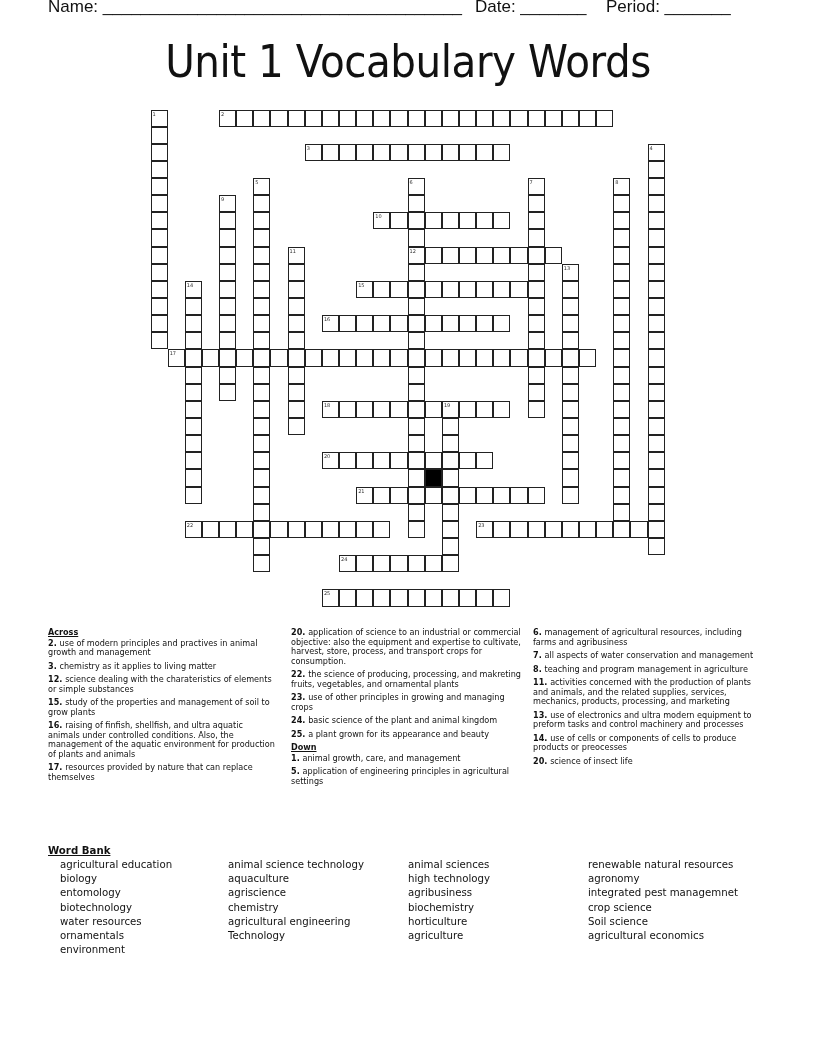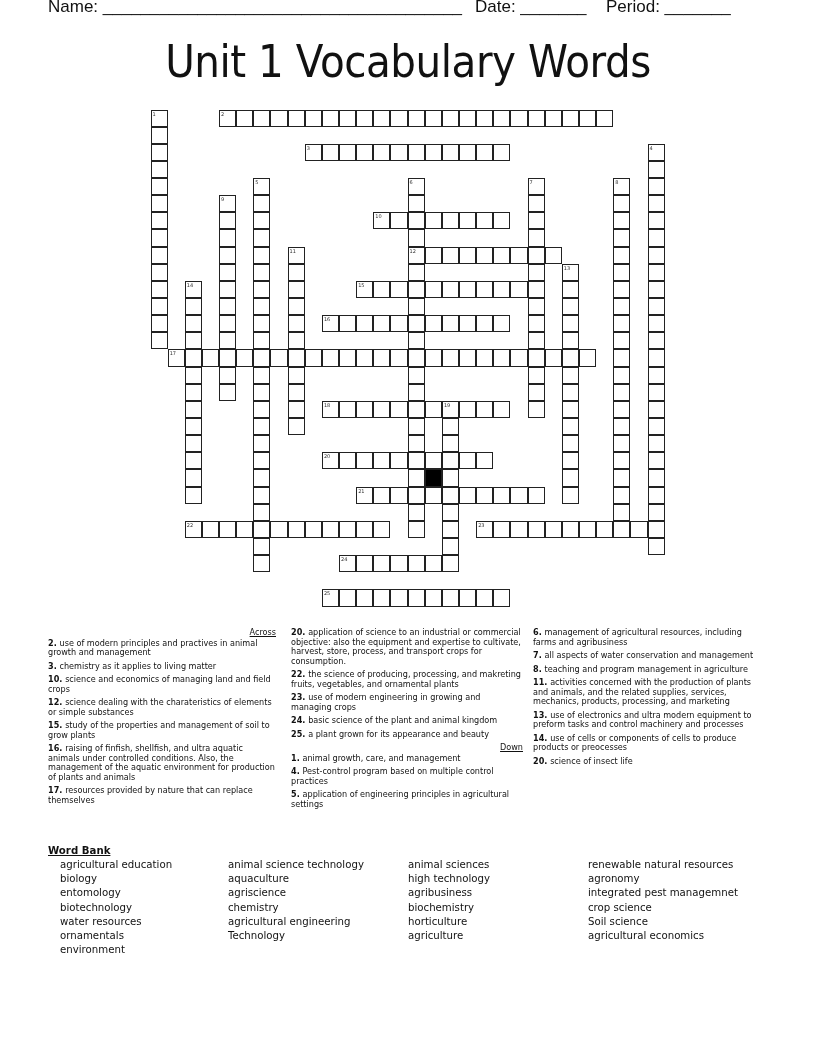--- a/index.html
+++ b/index.html
@@ -8,21 +8,21 @@
   .header-line span { position: absolute; white-space: nowrap; }
   .title { position: absolute; top: 36px; left: 0; width: 816px; text-align: center; font-family: "DejaVu Sans", sans-serif; font-size: 44px; letter-spacing: -0.5px; transform: scaleX(0.92); }
   #grid { position: absolute; left: 0; top: 0; width: 816px; height: 620px; }
   .cell { position: absolute; width: 17.14px; height: 17.14px; box-sizing: border-box; border: 1px solid #222; background: #fff; margin-left: -0.5px; margin-top: -0.5px; }
   .cell.black { background: #000; }
   .cell .num { position: absolute; left: 1px; top: 0px; font-size: 5px; line-height: 6px; color: #333; font-family: "DejaVu Sans", sans-serif; }
   .clues { position: absolute; top: 628px; font-size: 8.1px; line-height: 9.5px; }
   .clues .col { position: absolute; top: 0; }
   .clue { margin-bottom: 4px; }
   .clue b { font-weight: bold; }
-  .section-head { text-decoration: underline; font-weight: normal; margin-bottom: 1px; text-align: right; }
+  .section-head { text-decoration: underline; font-weight: bold; margin-bottom: 1px; }
   .wordbank { position: absolute; top: 845px; left: 48px; font-size: 10.2px; }
   .wordbank .head { text-decoration: underline; font-weight: bold; margin-bottom: 2px; }
   .wb-col { position: absolute; top: 14px; }
   .wb-col div { height: 14.2px; white-space: nowrap; }
 </style>
 </head>
 <body>
 
 <div class="header-line">
   <span style="left:48px">Name: ______________________________________</span>
@@ -410,35 +410,33 @@
     <div class="cell" style="left: 476.66px; top: 589.92px;"></div>
     <div class="cell" style="left: 493.8px; top: 589.92px;"></div>
     <div class="cell black" style="left: 425.24px; top: 469.94px;"></div>
   </div>
 
 <div class="clues">
   <div class="col" id="col-a" style="left:48px; width:228px;">
       <div class="section-head">Across</div>
       <div class="clue"><b>2. </b><span>use of modern principles and practives in animal growth and management</span></div>
       <div class="clue"><b>3. </b><span>chemistry as it applies to living matter</span></div>
-      <div class="clue"><b>10. </b><span>science and economics of managing land and field crops</span></div>
       <div class="clue"><b>12. </b><span>science dealing with the charateristics of elements or simple substances</span></div>
       <div class="clue"><b>15. </b><span>study of the properties and management of soil to grow plants</span></div>
       <div class="clue"><b>16. </b><span>raising of finfish, shellfish, and ultra aquatic animals under controlled conditions. Also, the management of the aquatic environment for production of plants and animals</span></div>
       <div class="clue"><b>17. </b><span>resources provided by nature that can replace themselves</span></div>
     </div>
   <div class="col" id="col-b" style="left:291px; width:232px;">
       <div class="clue"><b>20. </b><span>application of science to an industrial or commercial objective: also the equipment and expertise to cultivate, harvest, store, process, and transport crops for consumption.</span></div>
       <div class="clue"><b>22. </b><span>the science of producing, processing, and makreting fruits, vegetables, and ornamental plants</span></div>
-      <div class="clue"><b>23. </b><span>use of modern engineering in growing and managing crops</span></div>
+      <div class="clue"><b>23. </b><span>use of other principles in growing and managing crops</span></div>
       <div class="clue"><b>24. </b><span>basic science of the plant and animal kingdom</span></div>
       <div class="clue"><b>25. </b><span>a plant grown for its appearance and beauty</span></div>
       <div class="section-head">Down</div>
       <div class="clue"><b>1. </b><span>animal growth, care, and management</span></div>
-      <div class="clue"><b>4. </b><span>Pest-control program based on multiple control practices</span></div>
       <div class="clue"><b>5. </b><span>application of engineering principles in agricultural settings</span></div>
     </div>
   <div class="col" id="col-c" style="left:533px; width:232px;">
       <div class="clue"><b>6. </b><span>management of agricultural resources, including farms and agribusiness</span></div>
       <div class="clue"><b>7. </b><span>all aspects of water conservation and management</span></div>
       <div class="clue"><b>8. </b><span>teaching and program management in agriculture</span></div>
       <div class="clue"><b>11. </b><span>activities concerned with the production of plants and animals, and the related supplies, services, mechanics, products, processing, and marketing</span></div>
       <div class="clue"><b>13. </b><span>use of electronics and ultra modern equipment to preform tasks and control machinery and processes</span></div>
       <div class="clue"><b>14. </b><span>use of cells or components of cells to produce products or preocesses</span></div>
       <div class="clue"><b>20. </b><span>science of insect life</span></div>

